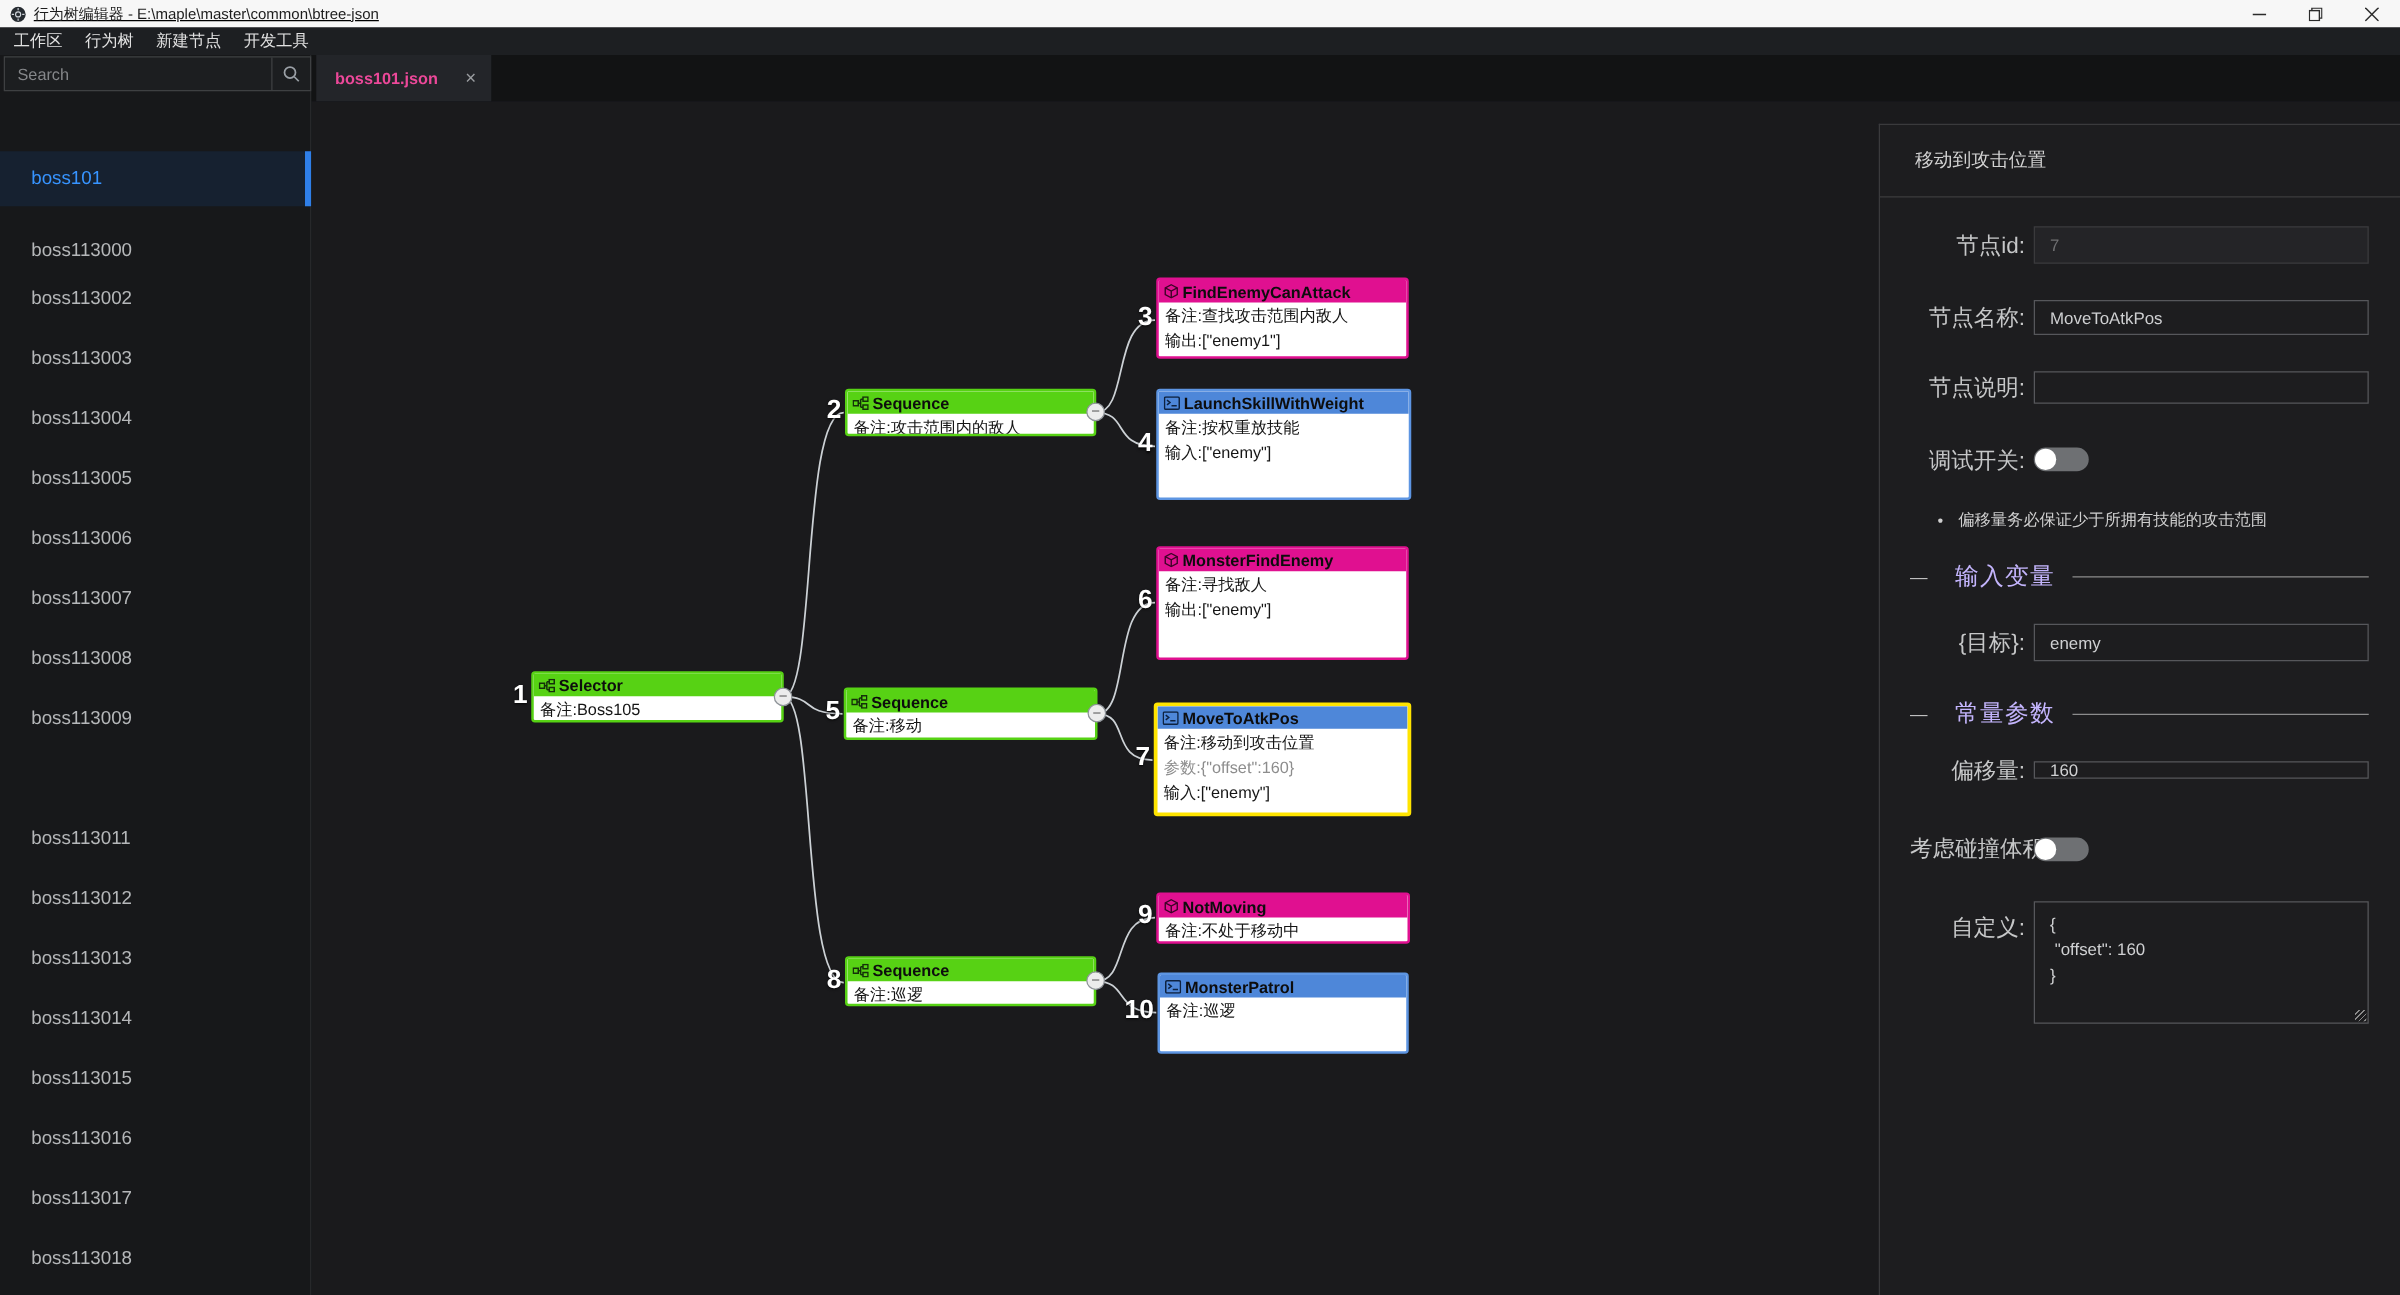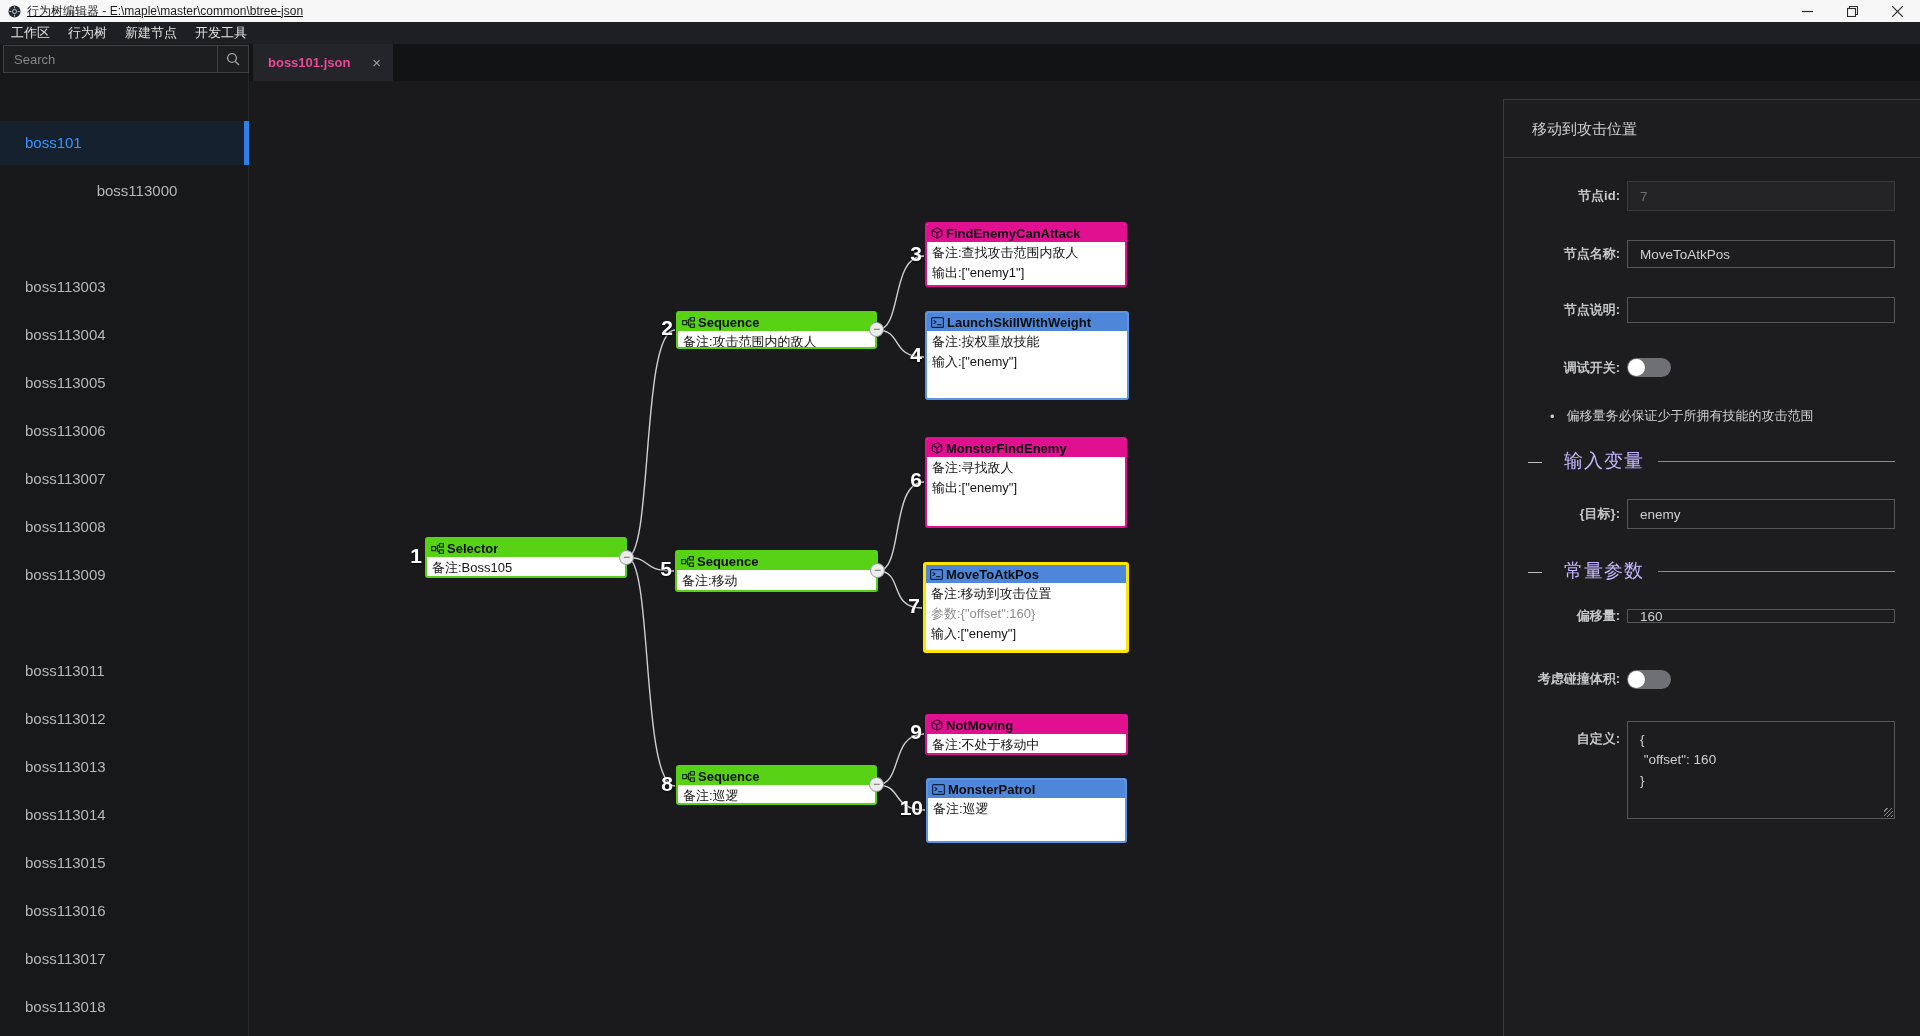--- a/index.html
+++ b/index.html
@@ -55,21 +55,21 @@
            z-index:4; }
   .numlbl { position:absolute; width:28px; text-align:right; color:#ffffff; font-size:21px; font-weight:700;
             z-index:5; text-shadow:0 1px 2px rgba(0,0,0,.85); }
 
   
   .panel { position:absolute; left:1503px; top:99px; width:417px; height:937px; background:#1d1d1f;
            border-left:1px solid #3a3a3c; border-top:1px solid #3a3a3c; z-index:7; }
   .panel-title { position:absolute; left:0; top:0; width:100%; height:58px; line-height:58px;
                  padding-left:28px; font-size:15px; color:#d2d2d2; border-bottom:1px solid #3c3c3e; }
   .prow { position:absolute; left:24px; right:25px; display:flex; align-items:center; }
-  .plabel { width:92px; text-align:right; margin-right:7px; font-size:13px; color:#c6c7c8; flex:none; white-space:nowrap;font-weight:bold; }
+  .plabel { width:92px; text-align:right; margin-right:7px; font-size:18px; color:#c6c7c8; flex:none; white-space:nowrap; }
   .pinput { flex:1; height:100%; background:transparent; border:1px solid #56575b; color:#cfd0d2;
             font-size:13.5px; padding:0 12px; outline:none; font-family:inherit; }
   .pinput:disabled { background:#242427; border-color:#3a3a3c; color:#6f6f71; }
   .toggle { width:44px; height:19px; border-radius:10px; background:#6e7073; position:relative; flex:none; }
   .toggle .knob { position:absolute; left:1px; top:1px; width:17px; height:17px; border-radius:50%; background:#fff; }
   .note-row { font-size:13px; color:#cfcfcf; }
   .note-row .dot { margin:0 12px 0 22px; }
   .sect { display:flex; align-items:center; }
   .sect .dash { color:#bfbfbf; font-size:14px; margin-right:22px; }
   .sect .stitle { color:#c4b5fd; font-size:19px; letter-spacing:1px; }
@@ -131,21 +131,22 @@
     <input placeholder="Search" style="">
     <div class="search-ico-cell">
       <svg width="14" height="14" viewBox="0 0 14 14" fill="none" stroke="#9aa0a6" stroke-width="1.4">
           <circle cx="6" cy="6" r="4.4"></circle>
           <line x1="9.4" y1="9.4" x2="13" y2="13"></line>
         </svg>
     </div>
   </div>
   <div class="bosslist" id="bosslist">
       <div class="boss-item sel" style="top: 46px;">boss101</div>
-      <div class="boss-item" style="top: 94px; text-align: center;">boss113000</div>
+      <div class="boss-item" style="top: 104px;">boss113000</div>
+      <div class="boss-item" style="top: 142px;">boss113002</div>
       <div class="boss-item" style="top: 190px;">boss113003</div>
       <div class="boss-item" style="top: 238px;">boss113004</div>
       <div class="boss-item" style="top: 286px;">boss113005</div>
       <div class="boss-item" style="top: 334px;">boss113006</div>
       <div class="boss-item" style="top: 382px;">boss113007</div>
       <div class="boss-item" style="top: 430px;">boss113008</div>
       <div class="boss-item" style="top: 478px;">boss113009</div>
       <div class="boss-item" style="top: 574px;">boss113011</div>
       <div class="boss-item" style="top: 622px;">boss113012</div>
       <div class="boss-item" style="top: 670px;">boss113013</div>

